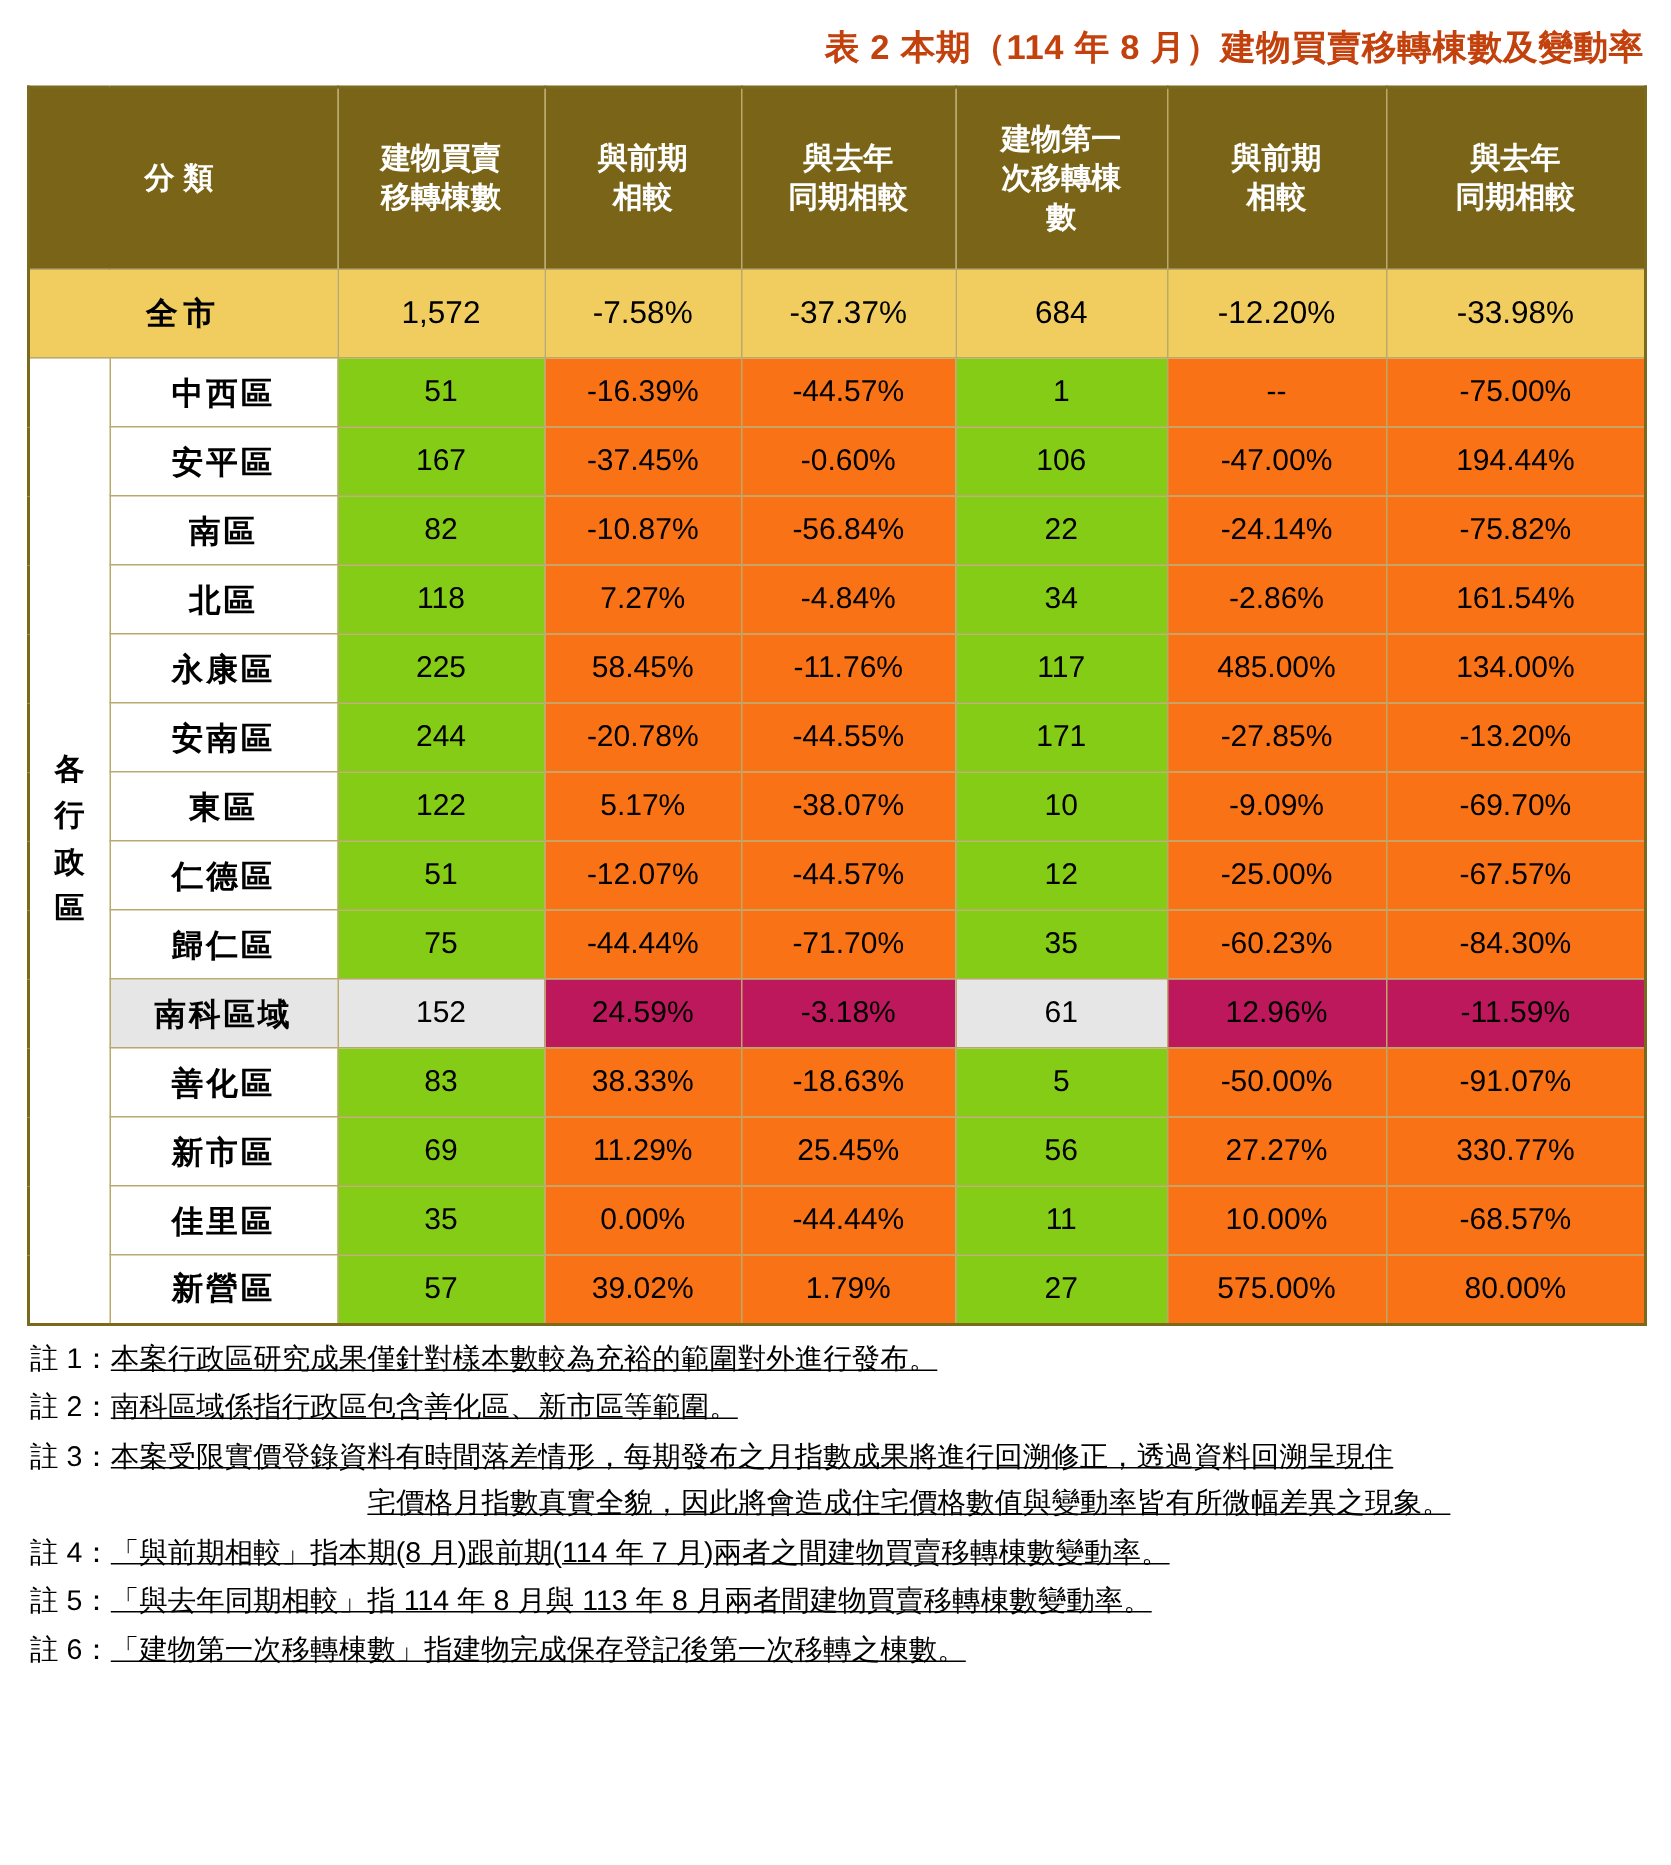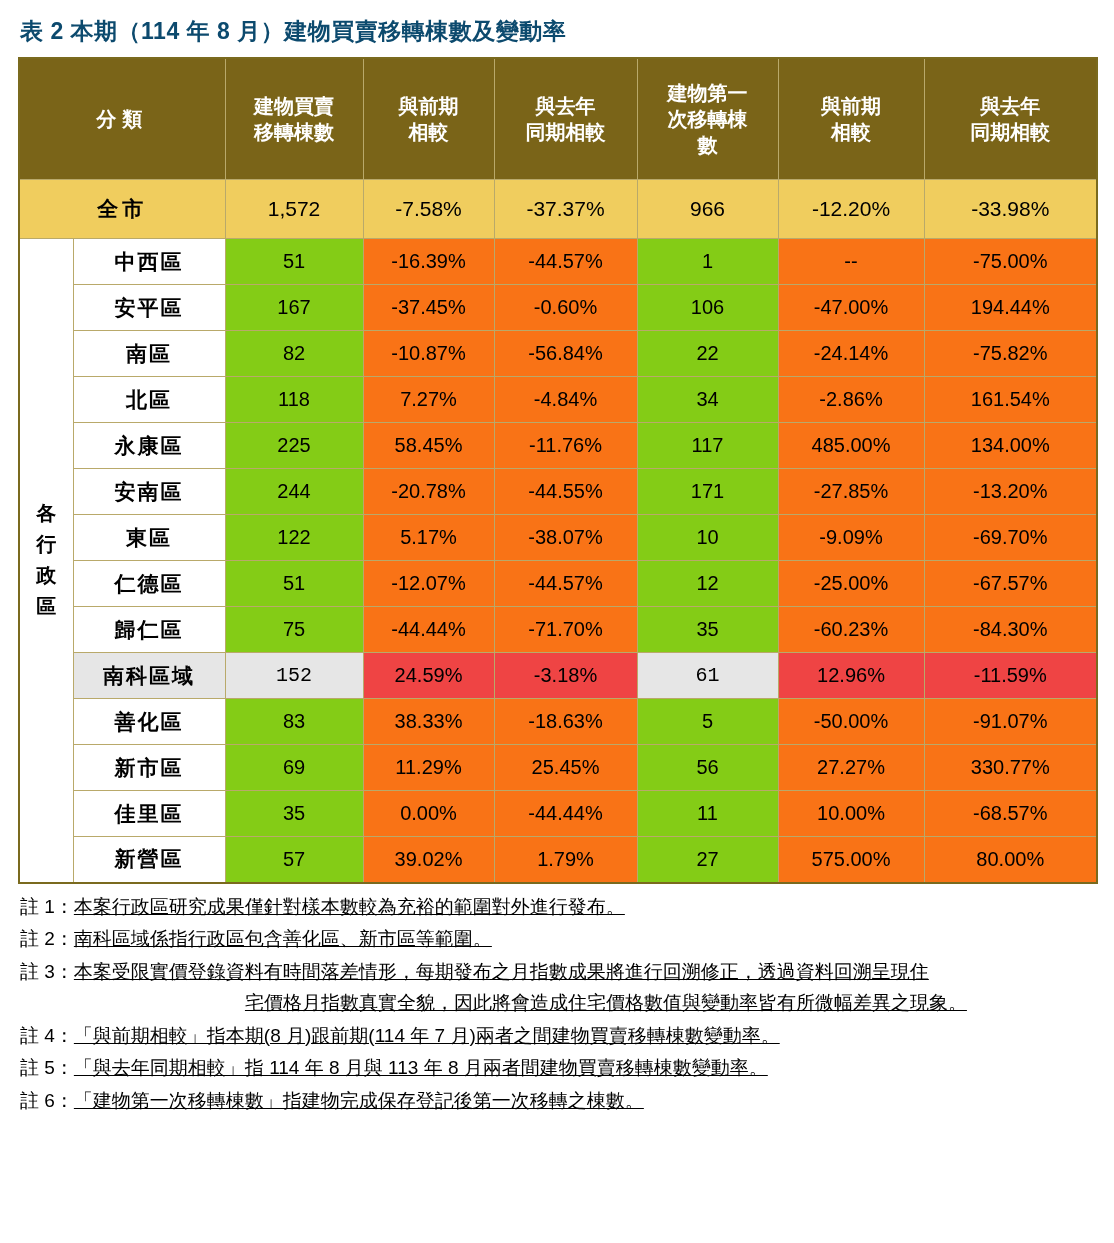--- a/index.html
+++ b/index.html
@@ -16,21 +16,22 @@
   .page {
     width: 1114px;
     box-sizing: border-box;
     padding: 12px 18px 0 18px;
   }
   .doc-title {
     font-size: 23px;
     font-weight: bold;
     letter-spacing: 0.5px;
     margin: 4px 0 10px 2px;
-    color: #0c4a6e;
+    color: #c2410c;
+    text-align: right;
   }
   table.main {
     border-collapse: collapse;
     width: 1078px;
     table-layout: fixed;
     border: 2px solid #7a6a1e;
   }
   table.main col.c-cat1 { width: 54px; }
   table.main col.c-cat2 { width: 152px; }
   table.main col.c-num  { width: 138px; }
@@ -89,24 +90,23 @@
   }
   tbody td.val {
     background: #84cc16;
   }
   tbody td.pct {
     background: #f97316;
   }
   tbody tr.highlight td.name,
   tbody tr.highlight td.val {
     background: #e6e6e6;
-    font-family: Liberation Mono, monospace;
   }
   tbody tr.highlight td.pct {
-    background: #ef4444;
+    background: #be185d;
   }
   tbody tr { height: 46px; }
 
   .notes {
     margin: 8px 0 0 2px;
     font-size: 19px;
     line-height: 1.62;
   }
   .note {
     display: flex;
@@ -173,21 +173,21 @@
           <span>同期相較</span>
         </th>
       </tr>
     </thead>
     <tbody>
       <tr class="row-total">
         <td colspan="2" class="lbl">全市</td>
         <td>1,572</td>
         <td>-7.58%</td>
         <td>-37.37%</td>
-        <td>966</td>
+        <td>684</td>
         <td>-12.20%</td>
         <td>-33.98%</td>
       </tr>
 
       <tr>
         <td class="cat-vertical" rowspan="14">
           <span>各</span>
           <span>行</span>
           <span>政</span>
           <span>區</span>

